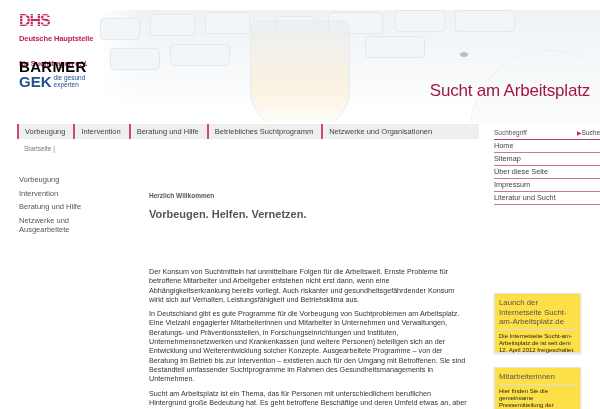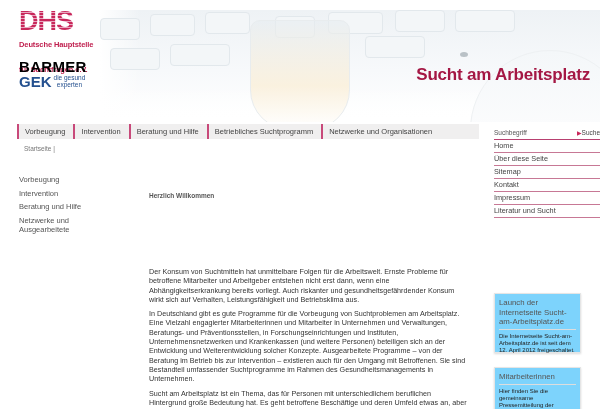--- a/index.html
+++ b/index.html
@@ -15,32 +15,32 @@
       linear-gradient(0deg, #ffffff 0%, rgba(255,255,255,0) 30%); }
   .key { position: absolute; height: 22px; border-radius: 4px; background: #f3f6f8; border: 1px solid #e2e8ec; }
   .glass { position: absolute; left: 150px; top: 10px; width: 100px; height: 110px; border-radius: 10px 10px 40px 40px;
     background: linear-gradient(180deg, rgba(230,236,240,0.6) 0%, rgba(250,240,220,0.9) 60%, rgba(255,255,255,0.8) 100%);
     border: 1px solid #e8ecee; }
   .mouse { position: absolute; left: 370px; top: 40px; width: 160px; height: 100px; border-radius: 80px 80px 0 0;
     background: linear-gradient(180deg, #f4f7f9 0%, #fdfdfe 100%); border: 1px solid #eef1f3; }
   .mouse-dot { position: absolute; left: 460px; top: 52px; width: 8px; height: 5px; border-radius: 50%; background: #b9c1c6; }
 
   .logo-dhs { position: absolute; left: 19px; top: 10px; width: 80px; }
-  .dhs-letters { font-family: "Liberation Sans", sans-serif; font-weight: bold; font-size: 27px; letter-spacing: -1px; color: #c8285b;
+  .dhs-letters { font-family: "Liberation Sans", sans-serif; font-weight: bold; font-size: 16px; letter-spacing: -1px; color: #c8285b;
     line-height: 22px; background: repeating-linear-gradient(180deg, #c8285b 0 2px, #e8a6be 2px 3px);
     -webkit-background-clip: text; background-clip: text; -webkit-text-fill-color: transparent; }
-  .dhs-sub { font-size: 7.5px; color: #c0204f; line-height: 9px; margin-top: 8px; font-weight: bold; letter-spacing: -0.1px; }
+  .dhs-sub { font-size: 7.5px; color: #c0204f; line-height: 9px; margin-top: 2px; font-weight: bold; letter-spacing: -0.1px; }
 
   .logo-barmer { position: absolute; left: 19px; top: 60px; }
   .barmer-word { font-size: 15px; font-weight: bold; color: #000000; line-height: 14px; letter-spacing: 0.3px; }
-  .gek-row { display: flex; align-items: flex-end; margin-top: 1px; text-align: center; }
+  .gek-row { display: flex; align-items: flex-end; margin-top: 1px; }
   .gek-word { font-size: 15px; font-weight: bold; color: #24508f; line-height: 14px; }
   .gek-tag { font-size: 6.5px; color: #24508f; line-height: 6.5px; margin-left: 2px; margin-bottom: 1px; }
 
-  .site-title { position: absolute; right: 10px; top: 65px; font-size: 17px; color: #a41744; font-weight: bold; letter-spacing: -0.2px; }
+  .site-title { position: absolute; right: 10px; top: 81px; font-size: 17px; color: #a41744; font-weight: normal; letter-spacing: -0.2px; }
 
   .topnav { position: absolute; left: 17px; top: 124px; width: 462px; height: 15px; background: #f0efef; display: flex; }
   .topnav-item { height: 15px; font-size: 7.5px; color: #444; line-height: 15px; padding: 0 8px 0 6px; border-left: 2px solid #c8497a; white-space: nowrap; }
 
   .breadcrumb { position: absolute; left: 24px; top: 145px; font-size: 6.5px; color: #777; }
 
   .leftnav { position: absolute; left: 19px; top: 175px; width: 110px; }
   .leftnav-item { font-size: 7.5px; color: #555; line-height: 9px; margin-bottom: 4.5px; display: block; }
 
   .content { position: absolute; left: 149px; top: 192px; width: 318px; }
@@ -48,21 +48,21 @@
   .headline { margin-top: 9px; font-size: 11px; font-weight: bold; color: #555; line-height: 13px; }
   .para { font-size: 7.2px; color: #333; line-height: 9.3px; margin-bottom: 5px; }
   .paras { position: absolute; left: 149px; top: 267px; width: 318px; }
 
   .rightcol { position: absolute; left: 494px; top: 128px; width: 106px; }
   .search-row { display: flex; justify-content: space-between; font-size: 6.5px; color: #555; height: 12px; line-height: 10px; border-bottom: 1.5px solid #b84070; }
   .search-btn { color: #444; white-space: nowrap; }
   .search-btn .tri { color: #c8285b; font-size: 6px; }
   .rnav-item { font-size: 7.3px; color: #444; height: 13px; line-height: 12px; border-bottom: 1.5px solid #c77895; display: block; }
 
-  .box { position: absolute; left: 494px; width: 87px; background: #7dd3fc; border: 1px solid #e5e5e5; box-shadow: 0 1px 2px rgba(0,0,0,0.15); padding: 4px 4px; }
+  .box { position: absolute; left: 494px; width: 87px; background: #fde047; border: 1px solid #e5e5e5; box-shadow: 0 1px 2px rgba(0,0,0,0.15); padding: 4px 4px; }
   .box-title { font-size: 7.8px; color: #555; line-height: 9.5px; border-bottom: 1px solid #ddd; padding-bottom: 2px; margin-bottom: 3px; }
   .box-text { font-size: 6px; color: #222; line-height: 7px; }
 </style>
 </head>
 <body>
 
 <div class="header">
   <div class="hero">
     <div class="key" style="left:0px;top:8px;width:40px;"></div>
     <div class="key" style="left:50px;top:4px;width:45px;"></div>
@@ -115,41 +115,40 @@
   <a class="leftnav-item">Beratung und Hilfe</a>
   <a class="leftnav-item">
     <span>Netzwerke und</span><br>
     <span>Ausgearbeitete</span>
   </a>
 </nav>
 
 <main class="content">
   <div class="welcome">Herzlich Willkommen</div>
   <h1 class="headline">
-    <br>
+    <span>Vorbeugen. Helfen. Vernetzen.</span><br>
   </h1>
 </main>
 
 <div class="paras">
   <p class="para">Der Konsum von Suchtmitteln hat unmittelbare Folgen für die Arbeitswelt. Ernste Probleme für betroffene Mitarbeiter und Arbeitgeber entstehen nicht erst dann, wenn eine Abhängigkeitserkrankung bereits vorliegt. Auch riskanter und gesundheitsgefährdender Konsum wirkt sich auf Verhalten, Leistungsfähigkeit und Betriebsklima aus.</p>
   <p class="para">In Deutschland gibt es gute Programme für die Vorbeugung von Suchtproblemen am Arbeitsplatz. Eine Vielzahl engagierter Mitarbeiterinnen und Mitarbeiter in Unternehmen und Verwaltungen, Beratungs- und Präventionsstellen, in Forschungseinrichtungen und Instituten, Unternehmensnetzwerken und Krankenkassen (und weitere Personen) beteiligen sich an der Entwicklung und Weiterentwicklung solcher Konzepte. Ausgearbeitete Programme – von der Beratung im Betrieb bis zur Intervention – existieren auch für den Umgang mit Betroffenen. Sie sind Bestandteil umfassender Suchtprogramme im Rahmen des Gesundheitsmanagements in Unternehmen.</p>
   <p class="para">Sucht am Arbeitsplatz ist ein Thema, das für Personen mit unterschiedlichem beruflichen Hintergrund große Bedeutung hat. Es geht betroffene Beschäftige und deren Umfeld etwas an, aber auch Arbeitgeber und Personalverantwortliche von kleinen, mittleren und</p>
 </div>
 
 <aside class="rightcol">
   <div class="search-row">
     <span>Suchbegriff</span>
     <span class="search-btn">
       <span class="tri">▶</span><span>Suche</span>
     </span>
   </div>
   <a class="rnav-item">Home</a>
+  <a class="rnav-item">Sitemap</a>
   <a class="rnav-item">Über diese Seite</a>
-  <a class="rnav-item">Sitemap</a>
-  <a class="rnav-item">Kontakt</a>
   <a class="rnav-item">Impressum</a>
   <a class="rnav-item">Literatur und Sucht</a>
 </aside>
 
 <div class="box" style="top:293px;height:60px;">
   <div class="box-title">Launch der Internetseite Sucht-am-Arbeitsplatz.de</div>
   <div class="box-text">Die Internetseite Sucht-am-Arbeitsplatz.de ist seit dem 12. April 2012 freigeschaltet.</div>
 </div>
 
 <div class="box" style="top:367px;height:50px;">

